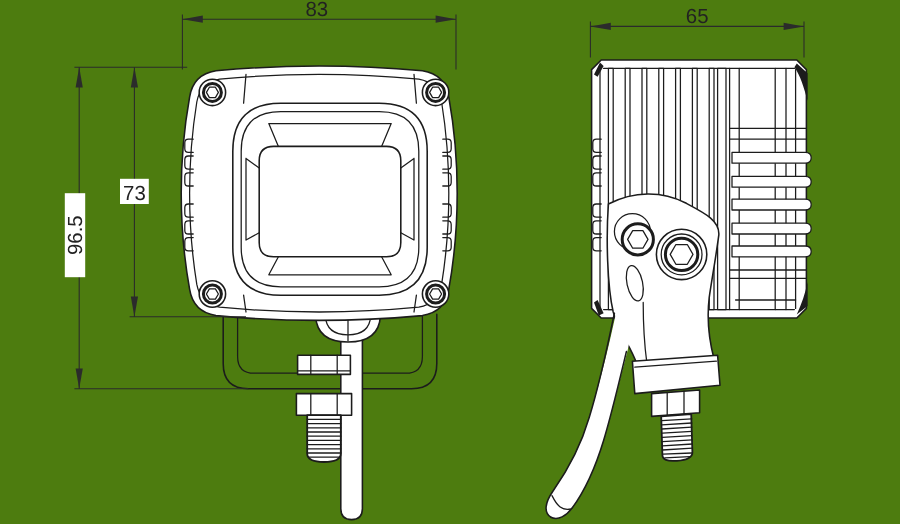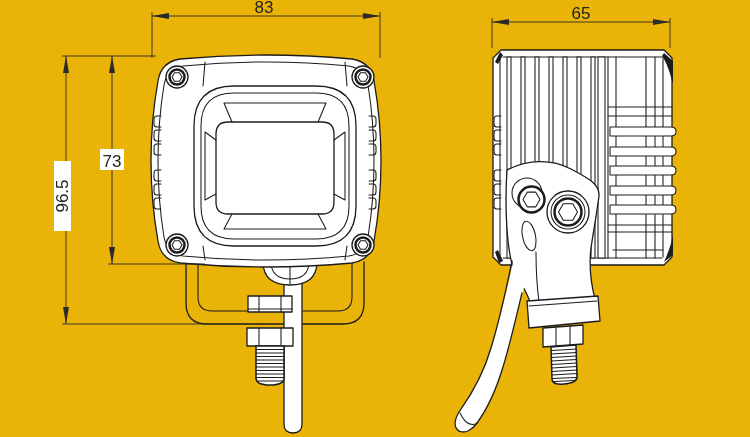--- a/index.html
+++ b/index.html
@@ -1,16 +1,16 @@
 <!DOCTYPE html>
 <html><head>
 <meta charset="utf-8">
 <style>
   html,body{margin:0;padding:0;background:#ffffff;}
-  .canvas{position:relative;width:750px;height:437px;background:#eab308;overflow:hidden;
+  .canvas{position:relative;width:750px;height:437px;background:#4d7c0f;overflow:hidden;
           font-family:"Liberation Sans",sans-serif;}
   svg{display:block;}
   .s  {stroke:#1c1c1c;fill:none;stroke-width:1.3;stroke-linecap:round;stroke-linejoin:round;}
   .s1 {stroke:#1c1c1c;fill:none;stroke-width:1.05;stroke-linecap:round;stroke-linejoin:round;}
   .s15{stroke:#1c1c1c;fill:none;stroke-width:1.5;stroke-linejoin:round;}
   .sb {stroke:#1c1c1c;fill:#fff;stroke-width:2.5;}
   .f  {fill:#ffffff;}
   .fd {fill:#1c1c1c;stroke:none;}
   .dim {stroke:#2b2b2b;stroke-width:0.9;fill:none;}
   .dimf{fill:#2b2b2b;stroke:none;}

